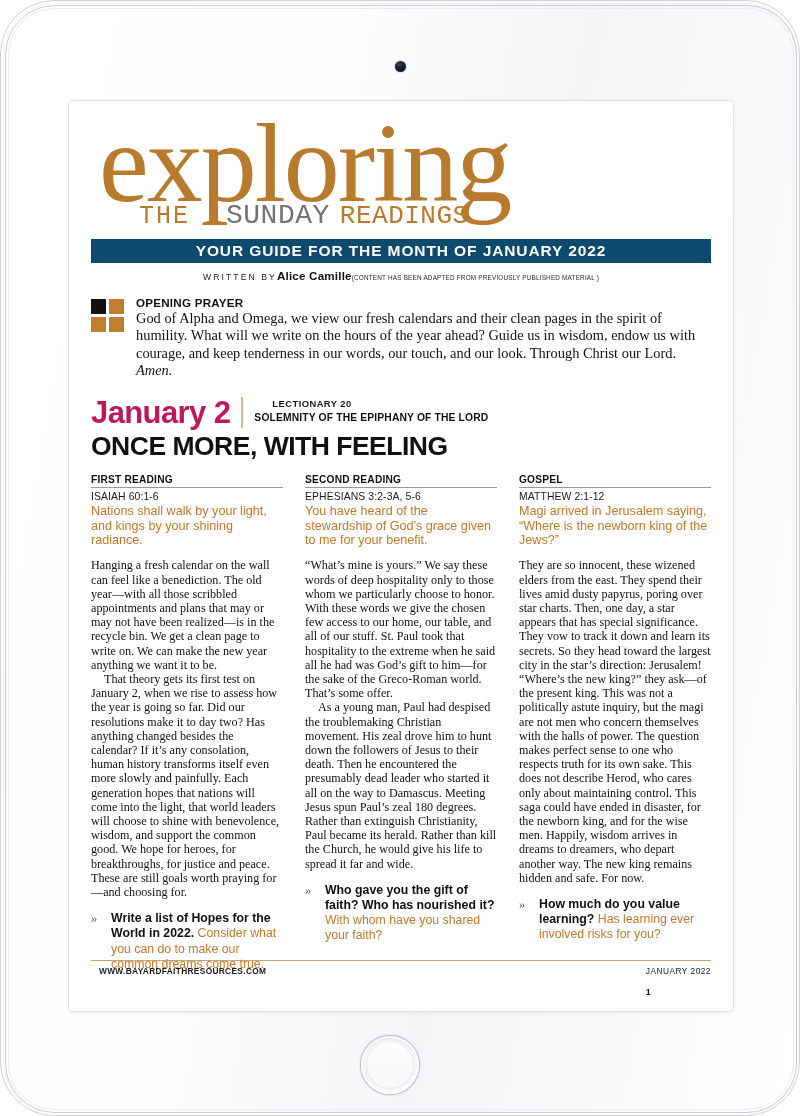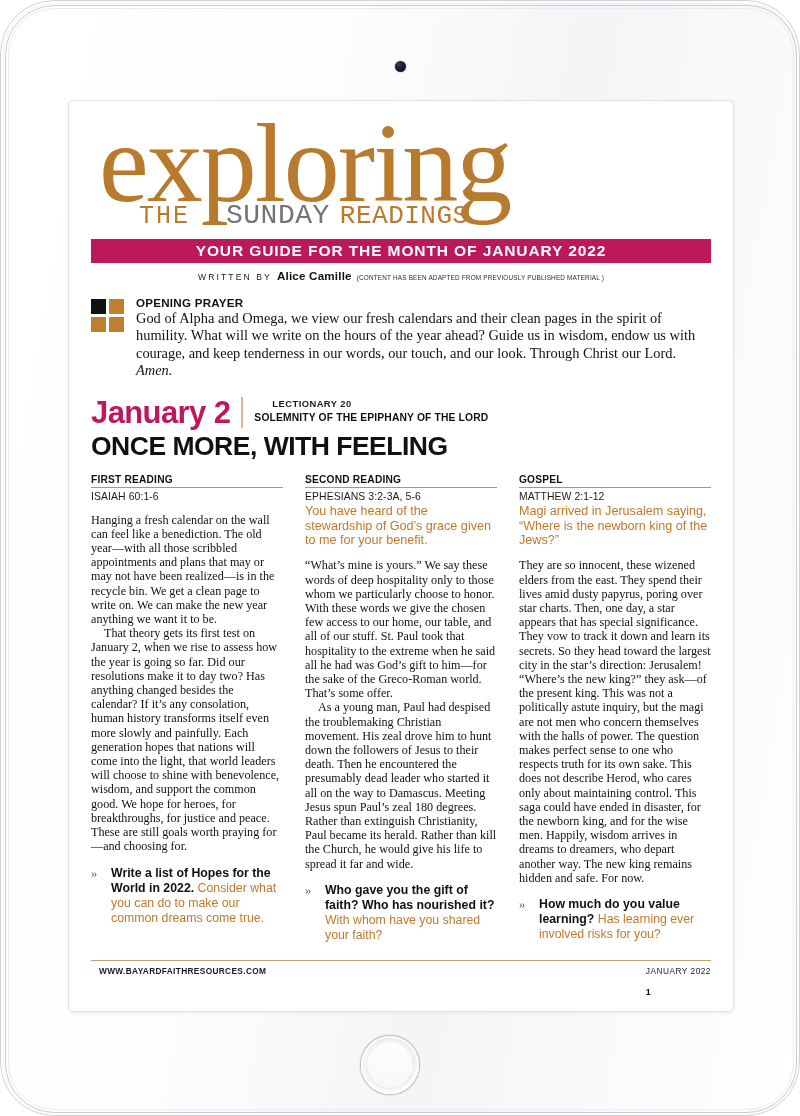--- a/index.html
+++ b/index.html
@@ -75,30 +75,30 @@
   .sub-line{
     position:absolute;left:48px;top:104px;width:520px;height:26px;
     display:flex;align-items:flex-end;
     font-family:Liberation Mono, monospace;
   }
   .sub-the{font-size:25px;color:#b87a2c;letter-spacing:2px;}
   .sub-sunday{font-size:28px;color:#737373;letter-spacing:.5px;margin-left:36px;}
   .sub-readings{font-size:26px;color:#b87a2c;letter-spacing:.5px;margin-left:10px;}
 
   .goldbar{
-    margin-top:16px;height:24px;background:#be185d;
+    margin-top:16px;height:24px;background:#0c4a6e;
     display:flex;align-items:center;justify-content:center;
   }
   .goldbar span{
     color:#ffffff;font-size:15.5px;font-weight:bold;letter-spacing:.9px;
     font-family:"Liberation Sans",sans-serif;
   }
   .byline{
     margin-top:6px;text-align:center;
-    display:flex;align-items:baseline;justify-content:center;gap:5px;
+    display:flex;align-items:baseline;justify-content:center;
     font-family:"Liberation Sans",sans-serif;
   }
   .byline .bw{font-size:8.6px;letter-spacing:2.1px;color:#1a1a1a;}
   .byline .bn{font-size:11.6px;font-weight:bold;color:#111;letter-spacing:.2px;}
   .byline .bnote{font-size:6.4px;letter-spacing:.18px;color:#2a2a2a;}
 
   
   .prayer{margin-top:14px;display:flex;gap:11px;}
   .prayer-icon{width:34px;flex:0 0 34px;padding-top:3px;}
   .pi-grid{display:grid;grid-template-columns:15px 15px;grid-template-rows:15px 15px;gap:3px;}
@@ -230,20 +230,21 @@
           <div class="solemn">SOLEMNITY OF THE EPIPHANY OF THE LORD</div>
         </div>
       </div>
       <div class="bigtitle">ONCE MORE, WITH FEELING</div>
 
       <div class="cols">
 
         <div class="col">
           <div class="col-h">FIRST READING</div>
           <div class="col-ref">ISAIAH 60:1-6</div>
+          <div class="col-quote">Nations shall walk by your light, and kings by your shining radiance.</div>
           <div class="col-body">
             <p>Hanging a fresh calendar on the wall can feel like a benediction. The old year—with all those scribbled appointments and plans that may or may not have been realized—is in the recycle bin. We get a clean page to write on. We can make the new year anything we want it to be.</p>
             <p>That theory gets its first test on January 2, when we rise to assess how the year is going so far. Did our resolutions make it to day two? Has anything changed besides the calendar? If it’s any consolation, human history transforms itself even more slowly and painfully. Each generation hopes that nations will come into the light, that world leaders will choose to shine with benevolence, wisdom, and support the common good. We hope for heroes, for breakthroughs, for justice and peace. These are still goals worth praying for—and choosing for.</p>
           </div>
           <div class="qbox">
             <div class="q-bullet">»</div>
             <div class="q-text"><span>Write a list of Hopes for the World in 2022.</span> <span class="gold">Consider what you can do to make our common dreams come true.</span></div>
           </div>
         </div>
 

